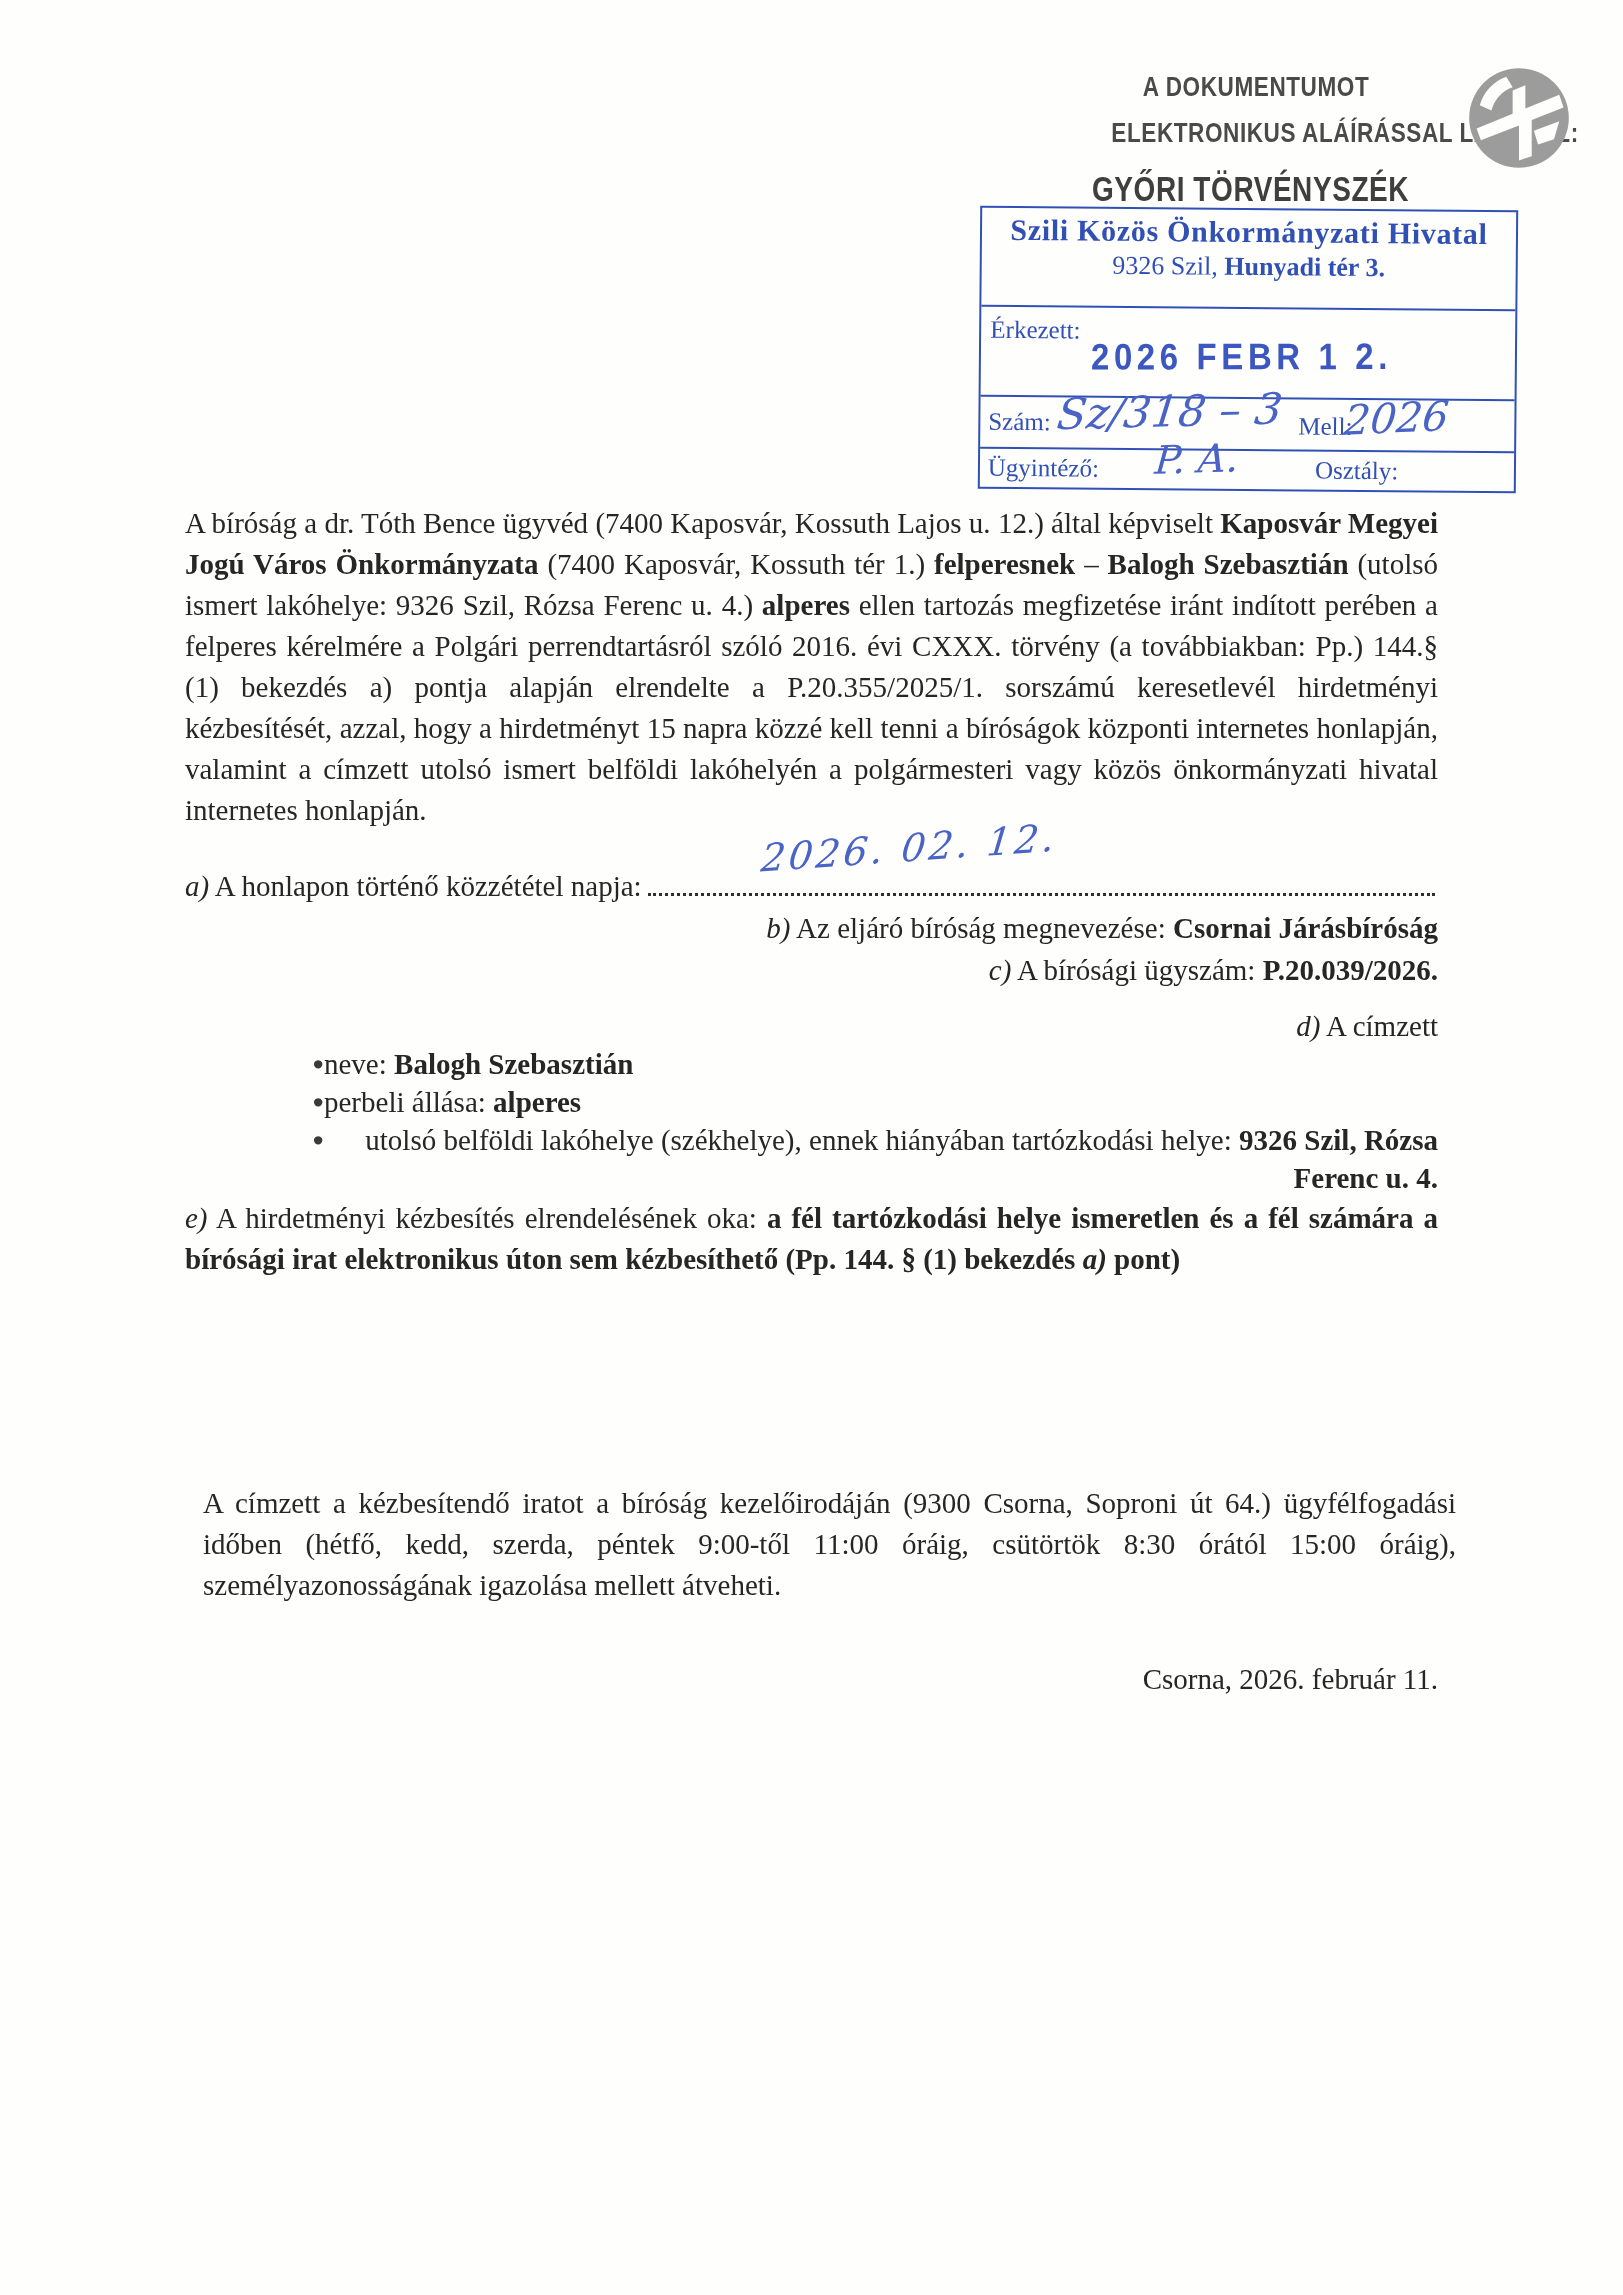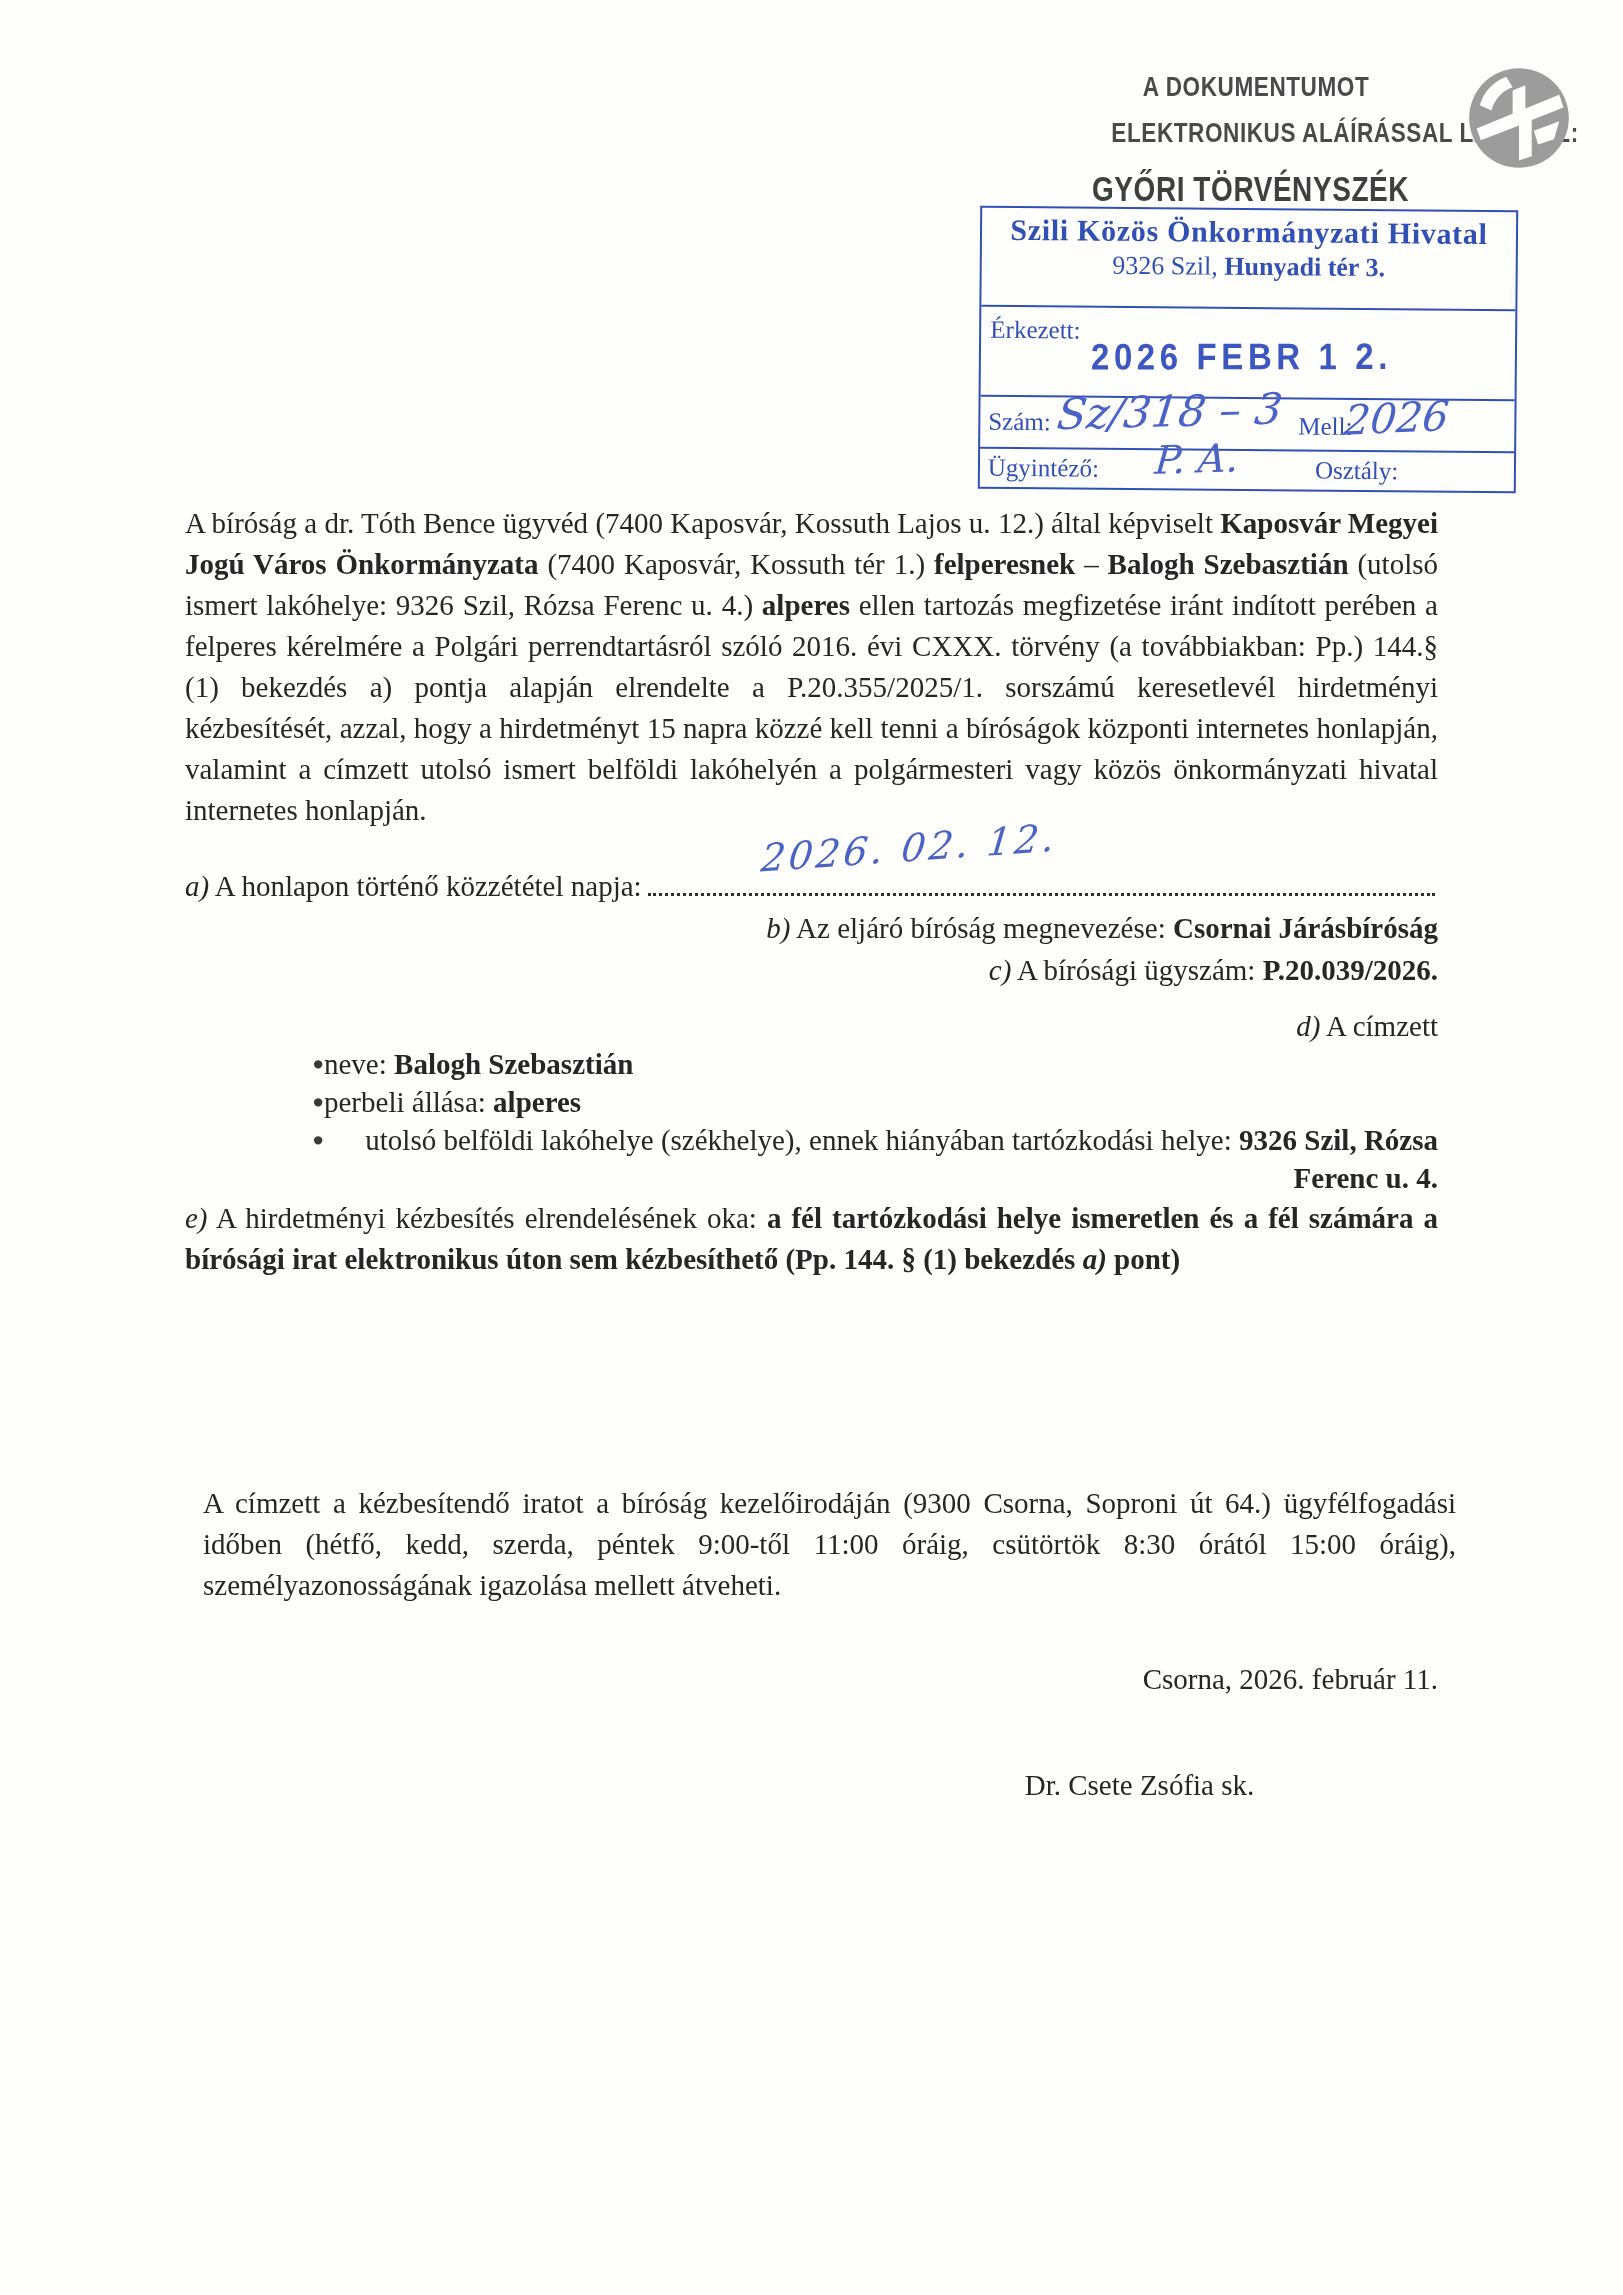--- a/index.html
+++ b/index.html
@@ -166,17 +166,16 @@
   </div>
 
   <p class="blk para e-para"><span class="ri">e)</span><span> A hirdetményi kézbesítés elrendelésének oka: </span><span class="rb">a fél tartózkodási helye ismeretlen és a fél számára a bírósági irat elektronikus úton sem kézbesíthető (Pp. 144. § (1) bekezdés </span><span class="rb ri">a)</span><span class="rb"> pont)</span></p>
 
 
   <p class="blk para pickup"><span>A címzett a kézbesítendő iratot a bíróság kezelőirodáján (9300 Csorna, Soproni út 64.) ügyfélfogadási időben (hétfő, kedd, szerda, péntek 9:00-től 11:00 óráig, csütörtök 8:30 órától 15:00 óráig), személyazonosságának igazolása mellett átveheti.</span></p>
 
   <div class="blk dateline">Csorna, 2026. február 11.</div>
 
   <div class="signature">
-    <div>Dr. Csete Zsófia sk.</div>
   </div>
 
 </div>
 
 
 </body></html>

